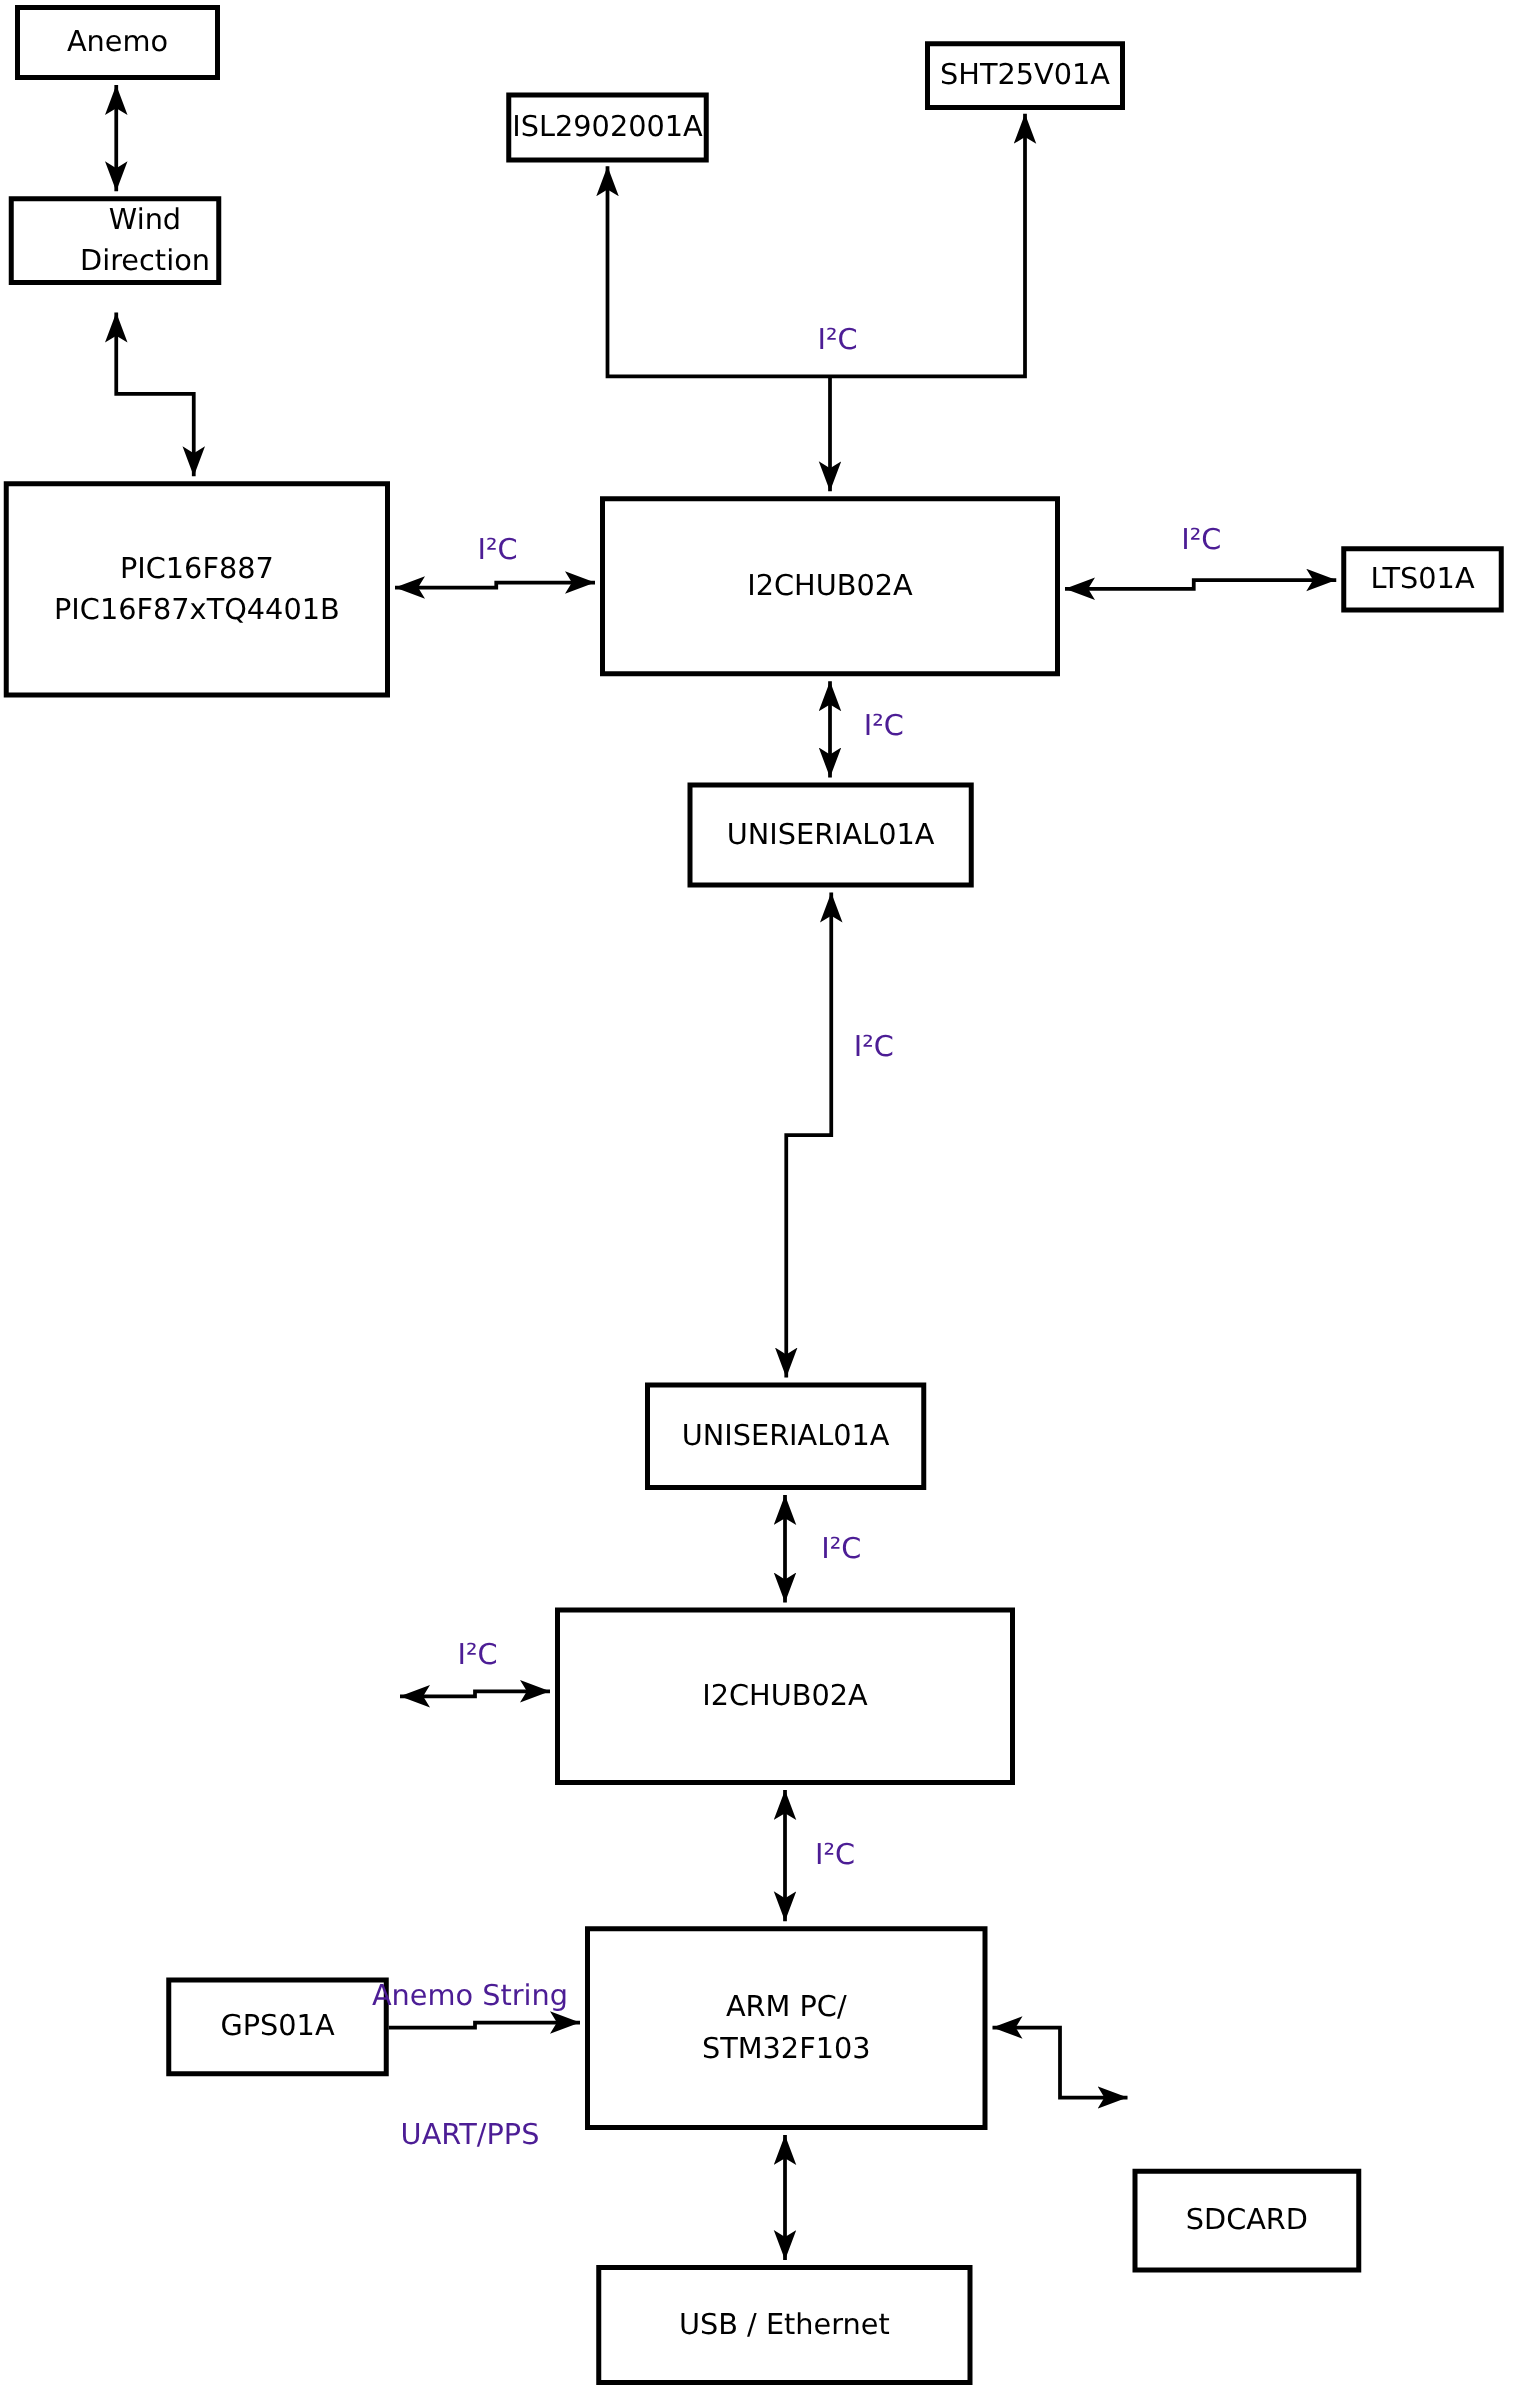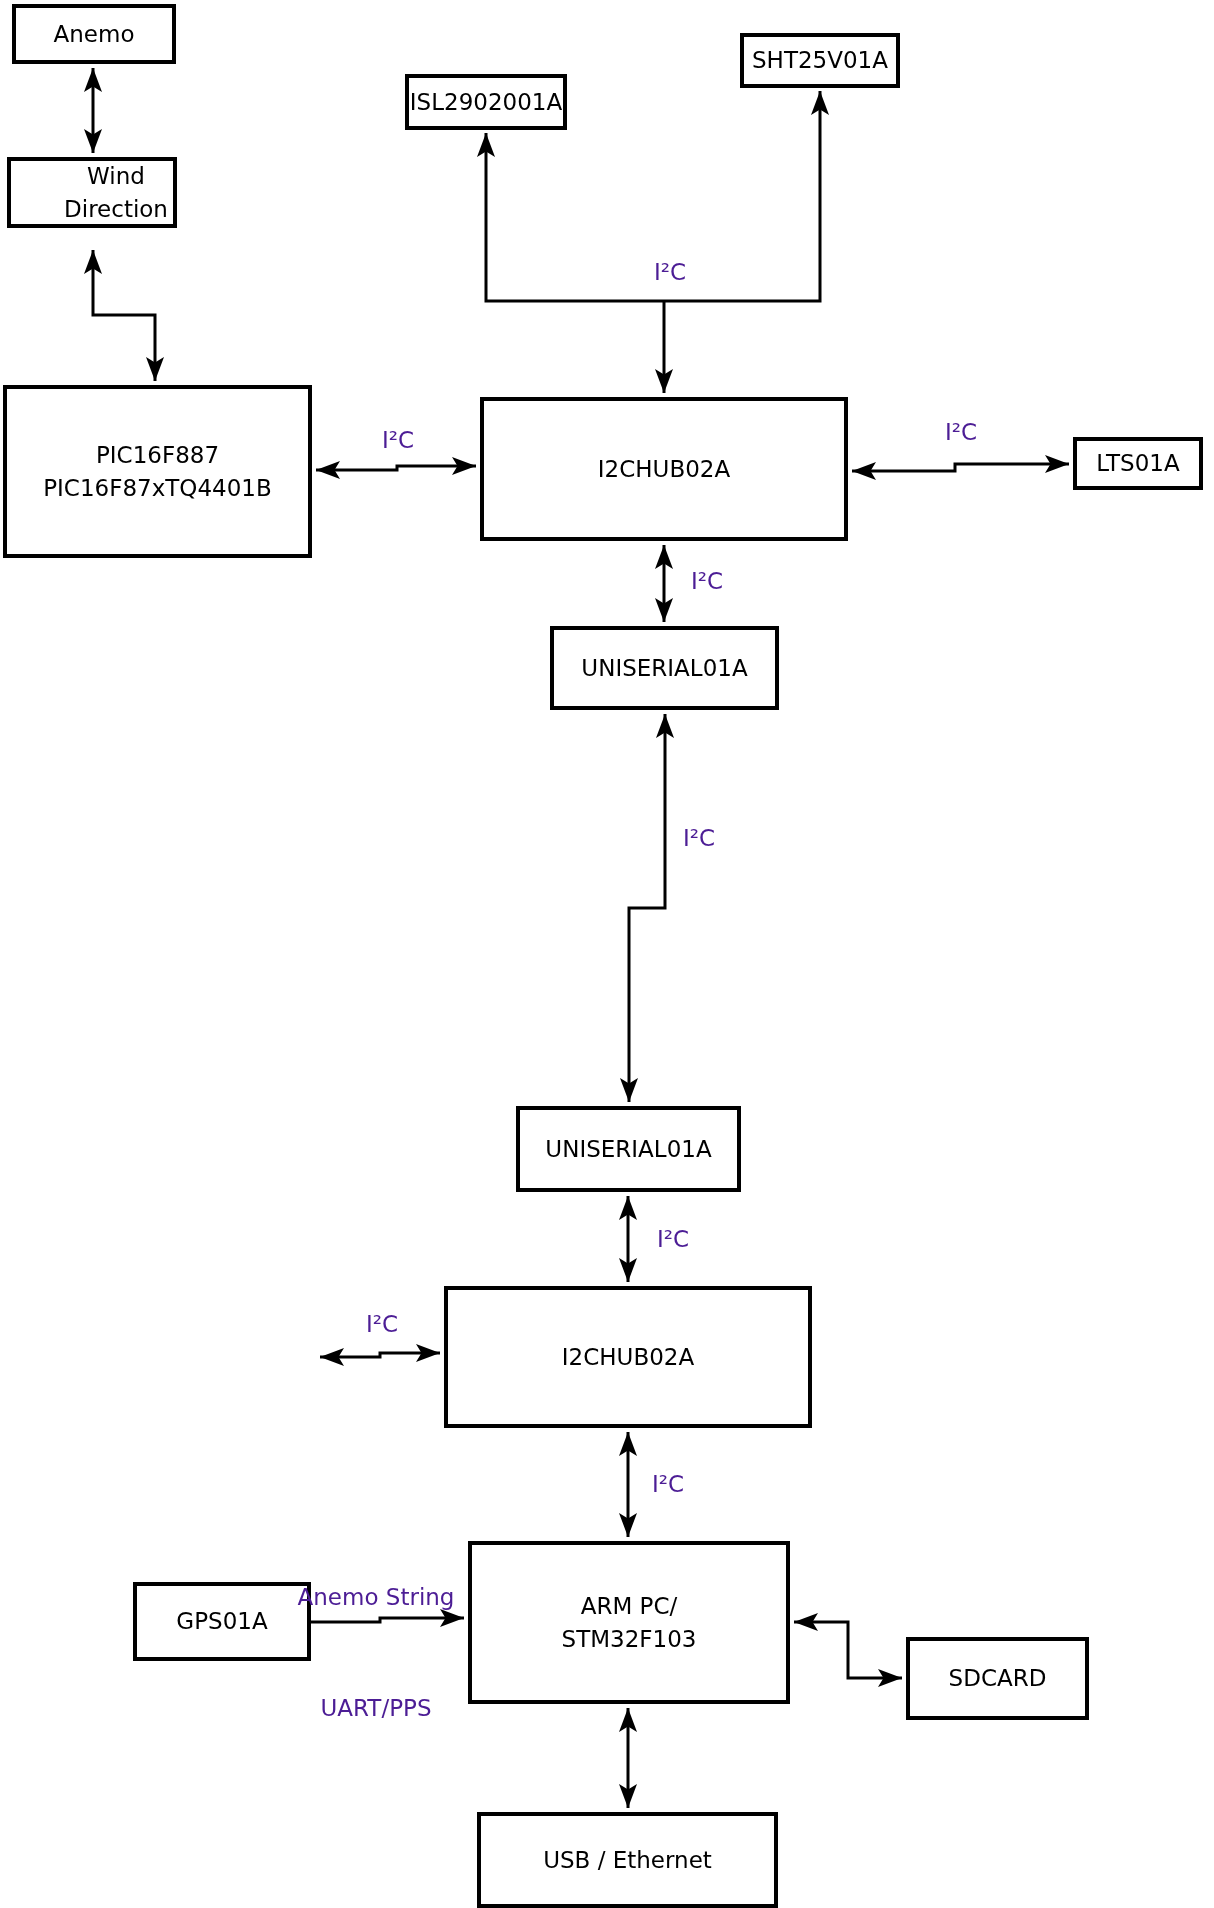--- a/index.html
+++ b/index.html
@@ -120,21 +120,21 @@
 
   <div class="block" style="left:109px; top:1582px; width:178px; height:79px;margin-left:24px;">
     <span class="block-label">GPS01A</span>
   </div>
 
   <div class="block" style="left:468px; top:1541px; width:322px; height:163px;">
     <span class="block-label">ARM PC/
 STM32F103</span>
   </div>
 
-  <div class="block" style="left:906px; top:1637px; width:183px; height:83px;">
+  <div class="block" style="left:906px; top:1735px; width:183px; height:83px;">
     <span class="block-label">SDCARD</span>
   </div>
 
   <div class="block" style="left:477px; top:1812px; width:301px; height:96px;">
     <span class="block-label">USB / Ethernet</span>
   </div>
 
   <div class="edge-label" style="left:670px; top:272px;">I²C</div>
   <div class="edge-label" style="left:398px; top:440px;">I²C</div>
   <div class="edge-label" style="left:961px; top:432px;">I²C</div>

